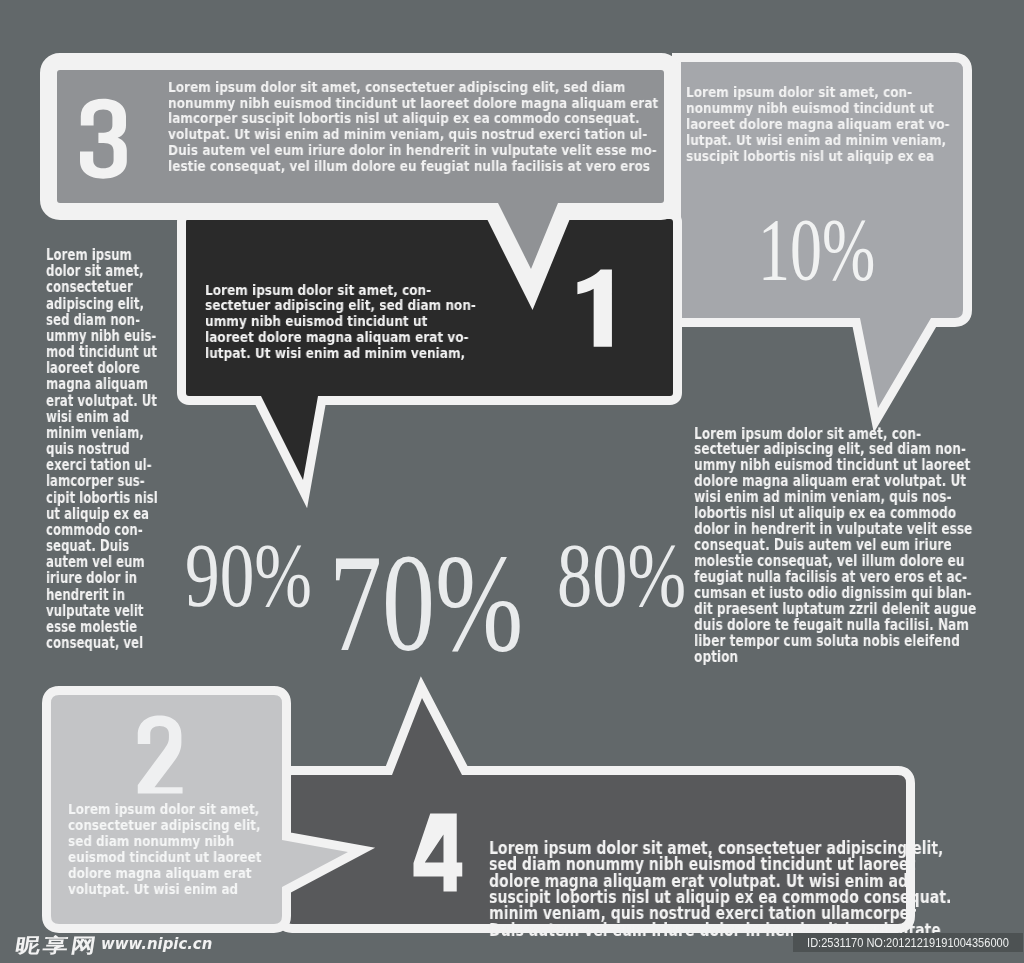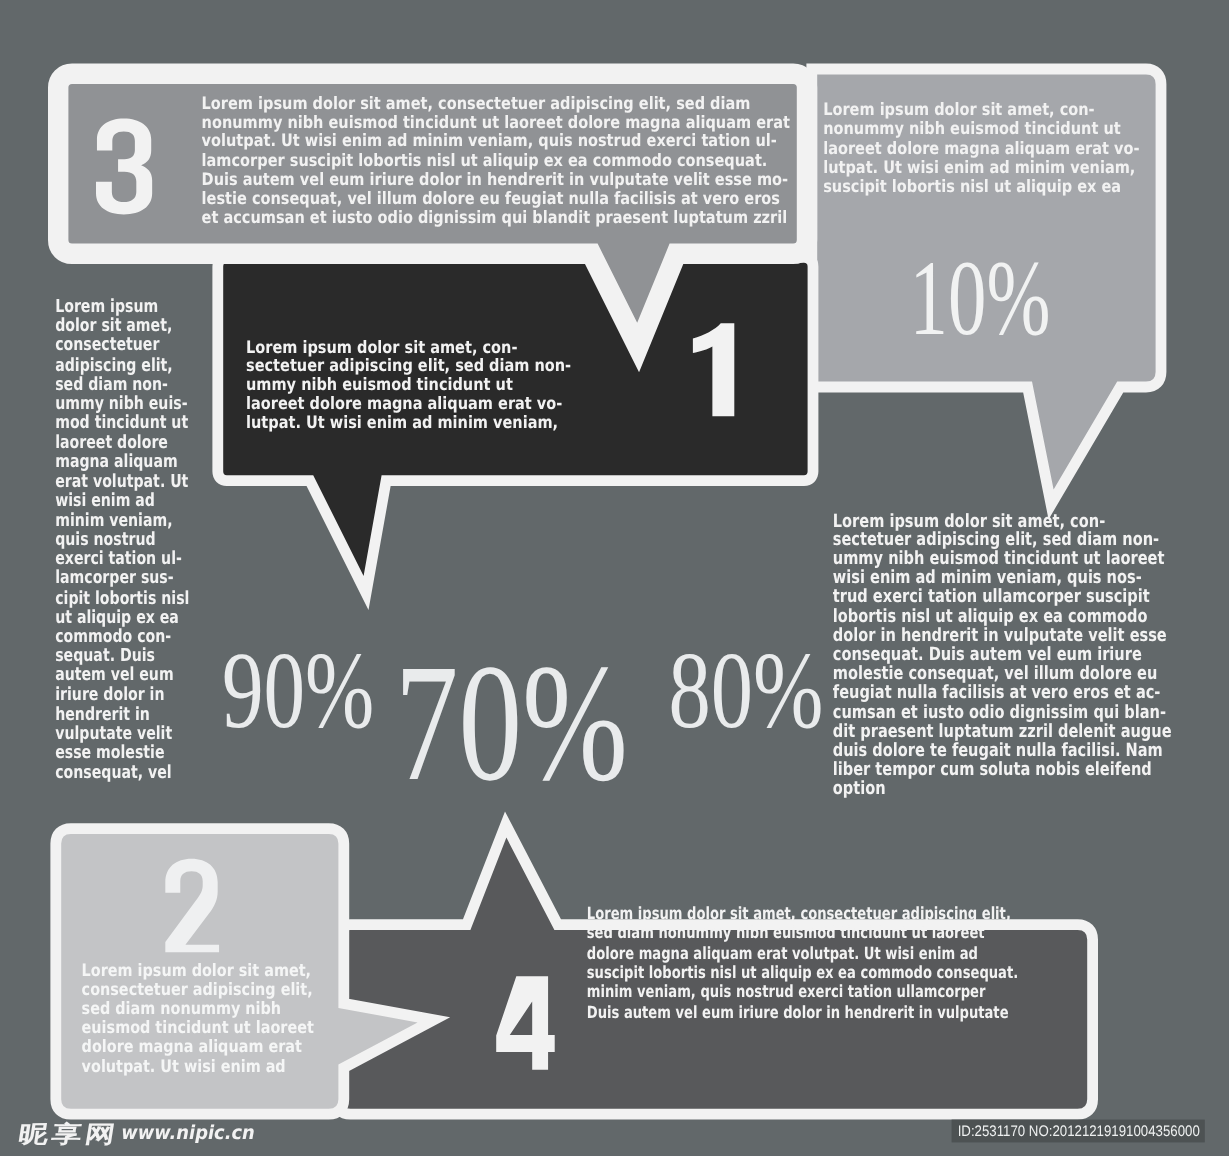--- a/index.html
+++ b/index.html
@@ -10,21 +10,21 @@
           font-weight:bold;-webkit-font-smoothing:antialiased;}
   .tblock .ln{display:block;white-space:nowrap;}
   .tblock .ln > i{display:inline-block;font-style:normal;transform-origin:left center;will-change:transform;}
   .pct{position:absolute;font-family:"Liberation Serif",serif;color:#e9ebec;line-height:1;white-space:nowrap;}
   .wm-logo{position:absolute;left:17px;top:936px;z-index:4;color:#f2f2f2;line-height:1;
            font-family:"DejaVu Sans",sans-serif;font-weight:bold;font-size:21px;letter-spacing:2.5px;
            transform:skewX(-9deg) scale(1.18,0.93);transform-origin:left top;}
   .wm-site{position:absolute;left:101px;top:936px;z-index:4;color:#f2f2f2;line-height:1;
            font-family:"DejaVu Sans",sans-serif;font-weight:bold;font-style:italic;font-size:16px;
            transform:scaleX(0.93);transform-origin:left top;}
-  .id-badge{position:absolute;left:793px;top:933.4px;width:211px;height:18.3px;overflow:hidden;z-index:4;
+  .id-badge{position:absolute;left:793px;top:933.4px;width:230px;height:18.3px;overflow:hidden;z-index:4;
             background:#4d5253;display:flex;align-items:center;justify-content:center;}
   .id-badge span{font-family:"Liberation Sans",sans-serif;font-size:12.7px;color:#eef0f0;white-space:nowrap;
             display:inline-block;transform:scaleX(0.87);transform-origin:center;}
 </style>
 </head>
 <body>
 
 <div id="stage">
 
   <svg class="layer" viewBox="0 0 1024 963" style="z-index:1">
@@ -36,25 +36,24 @@
     <path d="M 60,70 L 661,70 Q 664,70 664,73 L 664,200 Q 664,203 661,203 L 558,203 L 531,269 L 498,203 L 60,203 Q 57,203 57,200 L 57,73 Q 57,70 60,70 Z" fill="#909295" stroke="#f2f2f2" stroke-width="34" stroke-linejoin="miter" stroke-miterlimit="20" paint-order="stroke"></path>
 
     <path d="M 284,783 Q 284,775 292,775 L 392,775 L 422,698 L 462,775 L 898,775 Q 906,775 906,783 L 906,916 Q 906,924 898,924 L 292,924 Q 284,924 284,916 Z" fill="#58595b" stroke="#f2f2f2" stroke-width="18" stroke-linejoin="miter" stroke-miterlimit="20" paint-order="stroke"></path>
 
     <path d="M 59,695 L 274,695 Q 282,695 282,703 L 282,840 L 348,852 L 282,887 L 282,916 Q 282,924 274,924 L 59,924 Q 51,924 51,916 L 51,703 Q 51,695 59,695 Z" fill="#c3c4c6" stroke="#f2f2f2" stroke-width="18" stroke-linejoin="miter" stroke-miterlimit="20" paint-order="stroke"></path>
   </svg>
 
   <div class="tblock" style="left:168px;top:79.6px;font-size:14.3px;line-height:15.9px;--sx:0.941;z-index:3">
       <span class="ln"><i style="transform:scaleX(0.941)">Lorem ipsum dolor sit amet, consectetuer adipiscing elit, sed diam</i></span>
       <span class="ln"><i style="transform:scaleX(0.941)">nonummy nibh euismod tincidunt ut laoreet dolore magna aliquam erat</i></span>
+      <span class="ln"><i style="transform:scaleX(0.941)">lamcorper suscipit lobortis nisl ut aliquip ex ea commodo consequat.</i></span>
       <span class="ln"><i style="transform:scaleX(0.941)">volutpat. Ut wisi enim ad minim veniam, quis nostrud exerci tation ul-</i></span>
-      <span class="ln"><i style="transform:scaleX(0.941)">lamcorper suscipit lobortis nisl ut aliquip ex ea commodo consequat.</i></span>
       <span class="ln"><i style="transform:scaleX(0.941)">Duis autem vel eum iriure dolor in hendrerit in vulputate velit esse mo-</i></span>
       <span class="ln"><i style="transform:scaleX(0.941)">lestie consequat, vel illum dolore eu feugiat nulla facilisis at vero eros</i></span>
-      <span class="ln"><i style="transform:scaleX(0.941)">et accumsan et iusto odio dignissim qui blandit praesent luptatum zzril</i></span>
     </div>
   <div class="tblock" style="left:205px;top:282.5px;font-size:14.3px;line-height:15.9px;--sx:0.941;z-index:3">
       <span class="ln"><i style="transform:scaleX(0.941)">Lorem ipsum dolor sit amet, con-</i></span>
       <span class="ln"><i style="transform:scaleX(0.941)">sectetuer adipiscing elit, sed diam non-</i></span>
       <span class="ln"><i style="transform:scaleX(0.941)">ummy nibh euismod tincidunt ut</i></span>
       <span class="ln"><i style="transform:scaleX(0.941)">laoreet dolore magna aliquam erat vo-</i></span>
       <span class="ln"><i style="transform:scaleX(0.941)">lutpat. Ut wisi enim ad minim veniam,</i></span>
     </div>
   <div class="tblock" style="left:685.5px;top:84px;font-size:14.3px;line-height:16.1px;--sx:0.941;z-index:3">
       <span class="ln"><i style="transform:scaleX(0.941)">Lorem ipsum dolor sit amet, con-</i></span>
@@ -64,21 +63,21 @@
       <span class="ln"><i style="transform:scaleX(0.941)">suscipit lobortis nisl ut aliquip ex ea</i></span>
     </div>
   <div class="tblock" style="left:67.6px;top:802.4px;font-size:14.3px;line-height:15.96px;--sx:0.933;color:#f5f6f6;z-index:3">
       <span class="ln"><i style="transform:scaleX(0.933)">Lorem ipsum dolor sit amet,</i></span>
       <span class="ln"><i style="transform:scaleX(0.933)">consectetuer adipiscing elit,</i></span>
       <span class="ln"><i style="transform:scaleX(0.933)">sed diam nonummy nibh</i></span>
       <span class="ln"><i style="transform:scaleX(0.933)">euismod tincidunt ut laoreet</i></span>
       <span class="ln"><i style="transform:scaleX(0.933)">dolore magna aliquam erat</i></span>
       <span class="ln"><i style="transform:scaleX(0.933)">volutpat. Ut wisi enim ad</i></span>
     </div>
-  <div class="tblock" style="left:489px;top:754px;font-size:14px;line-height:16.34px;--sx:0.868;z-index:3">
+  <div class="tblock" style="left:489px;top:840px;font-size:18px;line-height:16.34px;--sx:0.868;z-index:3">
       <span class="ln"><i style="transform:scaleX(0.868)">Lorem ipsum dolor sit amet, consectetuer adipiscing elit,</i></span>
       <span class="ln"><i style="transform:scaleX(0.868)">sed diam nonummy nibh euismod tincidunt ut laoreet</i></span>
       <span class="ln"><i style="transform:scaleX(0.868)">dolore magna aliquam erat volutpat. Ut wisi enim ad</i></span>
       <span class="ln"><i style="transform:scaleX(0.868)">suscipit lobortis nisl ut aliquip ex ea commodo consequat.</i></span>
       <span class="ln"><i style="transform:scaleX(0.868)">minim veniam, quis nostrud exerci tation ullamcorper</i></span>
       <span class="ln"><i style="transform:scaleX(0.868)">Duis autem vel eum iriure dolor in hendrerit in vulputate</i></span>
     </div>
   <div class="tblock" style="left:45.6px;top:247px;font-size:15px;line-height:16.17px;--sx:0.872;z-index:3">
       <span class="ln"><i style="transform:scaleX(0.872)">Lorem ipsum</i></span>
       <span class="ln"><i style="transform:scaleX(0.872)">dolor sit amet,</i></span>
@@ -103,22 +102,22 @@
       <span class="ln"><i style="transform:scaleX(0.872)">iriure dolor in</i></span>
       <span class="ln"><i style="transform:scaleX(0.872)">hendrerit in</i></span>
       <span class="ln"><i style="transform:scaleX(0.872)">vulputate velit</i></span>
       <span class="ln"><i style="transform:scaleX(0.872)">esse molestie</i></span>
       <span class="ln"><i style="transform:scaleX(0.872)">consequat, vel</i></span>
     </div>
   <div class="tblock" style="left:694px;top:426.5px;font-size:15.2px;line-height:15.96px;--sx:0.889;z-index:3">
       <span class="ln"><i style="transform:scaleX(0.889)">Lorem ipsum dolor sit amet, con-</i></span>
       <span class="ln"><i style="transform:scaleX(0.889)">sectetuer adipiscing elit, sed diam non-</i></span>
       <span class="ln"><i style="transform:scaleX(0.889)">ummy nibh euismod tincidunt ut laoreet</i></span>
+      <span class="ln"><i style="transform:scaleX(0.889)">dolore magna aliquam erat volutpat. Ut</i></span>
       <span class="ln"><i style="transform:scaleX(0.889)">wisi enim ad minim veniam, quis nos-</i></span>
-      <span class="ln"><i style="transform:scaleX(0.889)">trud exerci tation ullamcorper suscipit</i></span>
       <span class="ln"><i style="transform:scaleX(0.889)">lobortis nisl ut aliquip ex ea commodo</i></span>
       <span class="ln"><i style="transform:scaleX(0.889)">dolor in hendrerit in vulputate velit esse</i></span>
       <span class="ln"><i style="transform:scaleX(0.889)">consequat. Duis autem vel eum iriure</i></span>
       <span class="ln"><i style="transform:scaleX(0.889)">molestie consequat, vel illum dolore eu</i></span>
       <span class="ln"><i style="transform:scaleX(0.889)">feugiat nulla facilisis at vero eros et ac-</i></span>
       <span class="ln"><i style="transform:scaleX(0.889)">cumsan et iusto odio dignissim qui blan-</i></span>
       <span class="ln"><i style="transform:scaleX(0.889)">dit praesent luptatum zzril delenit augue</i></span>
       <span class="ln"><i style="transform:scaleX(0.889)">duis dolore te feugait nulla facilisi. Nam</i></span>
       <span class="ln"><i style="transform:scaleX(0.889)">liber tempor cum soluta nobis eleifend</i></span>
       <span class="ln"><i style="transform:scaleX(0.889)">option</i></span>

